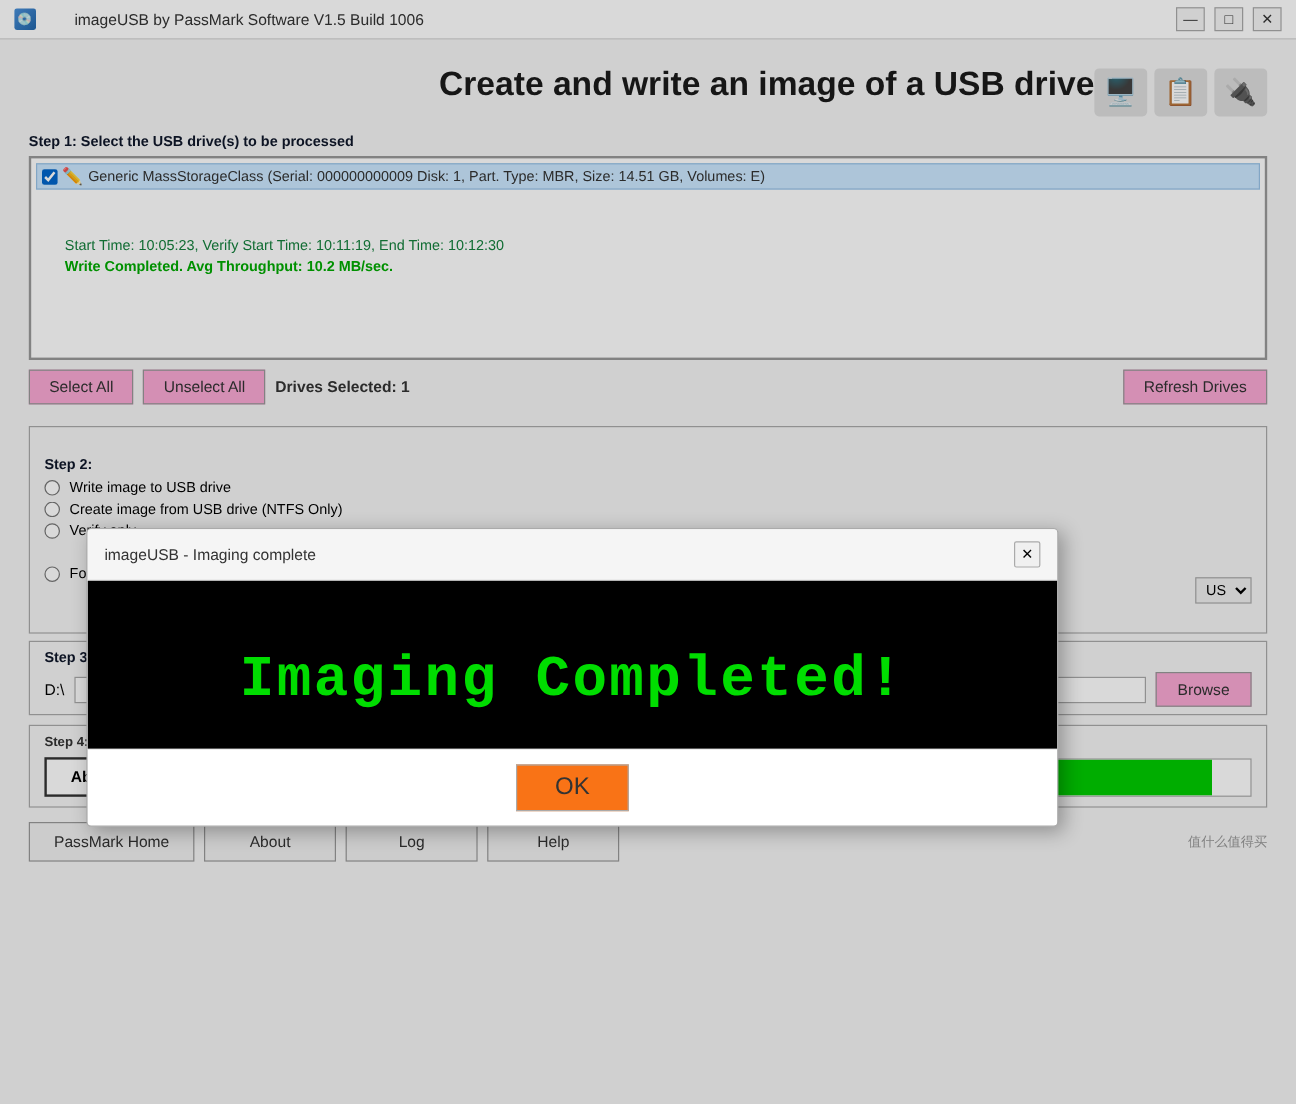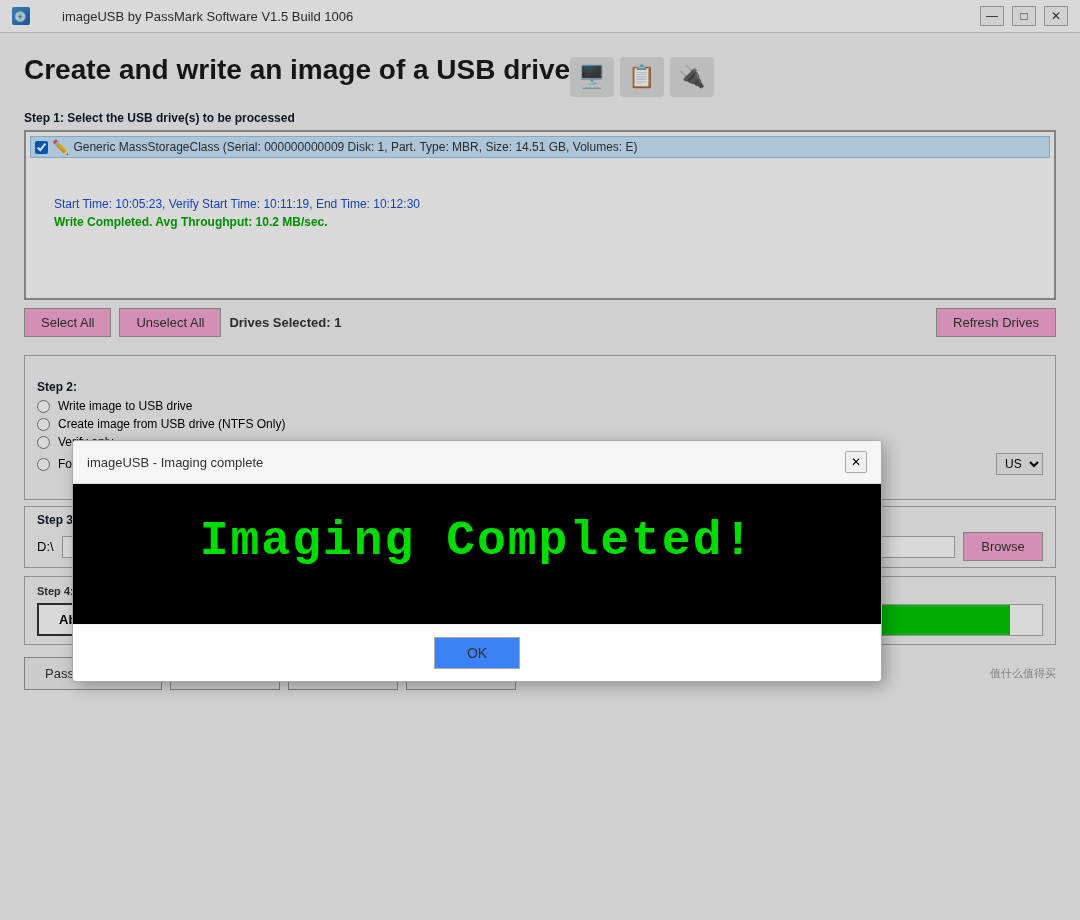--- a/index.html
+++ b/index.html
@@ -44,21 +44,21 @@
       background: #f5f5f5;
       padding: 20px 24px 14px 24px;
       height: calc(920px - 33px);
       display: flex;
       flex-direction: column;
     }
 
     .header-row {
       display: flex;
       align-items: flex-start;
-      justify-content: flex-start;
+      justify-content: flex-end;
       margin-bottom: 14px;
     }
     .main-title {
       font-size: 28px;
       font-weight: bold;
       color: #1a1a1a;
       line-height: 1.2;
     }
     .header-icons {
       display: flex;
@@ -93,21 +93,21 @@
       padding: 2px 4px;
       margin-bottom: 2px;
     }
     .drive-checkbox {
       margin-right: 4px;
       accent-color: #0066cc;
     }
     .drive-icon { margin-right: 4px; font-size: 14px; }
     .drive-info-line {
       padding: 2px 4px 2px 24px;
-      color: #1d4ed8;
+      color: #15803d;
       font-size: 12px;
       margin-top: 37px;
     }
     .drive-status-line {
       padding: 2px 4px 2px 24px;
       color: #00aa00;
       font-size: 12px;
       font-weight: bold;
     }
 
@@ -245,41 +245,41 @@
       display: flex; align-items: center; justify-content: center;
       font-size: 12px;
       border-radius: 2px;
     }
     .dialog-content {
       background: #000;
       padding: 30px 20px;
       text-align: center;
       min-height: 140px;
       display: flex;
-      align-items: flex-start;
+      align-items: flex-end;
       justify-content: center;
     }
     .dialog-message {
       font-size: 48px;
       font-weight: bold;
       color: #00dd00;
       font-family: 'Courier New', monospace;
       letter-spacing: 2px;
     }
     .dialog-footer {
       padding: 12px;
       display: flex;
       justify-content: center;
       border-top: 1px solid #eee;
     }
     .dialog-ok-btn {
       border: 1px solid #aaa;
-      background: #3b82f6;
+      background: #f97316;
       padding: 7px 32px;
-      font-size: 14px;
+      font-size: 20px;
       cursor: pointer;
       color: #333;
     }
 
     .step-label-box {
       font-weight: bold;
       font-size: 12px;
       color: #0f172a;
       margin-bottom: 5px;
     }
@@ -347,21 +347,21 @@
         <input type="radio" name="mode" style="">
         <span>Create image from USB drive (NTFS Only)</span>
       </div>
       <div class="radio-row">
         <input type="radio" name="mode" style="">
         <span>Verify only</span>
       </div>
       <div class="radio-row">
         <input type="radio" name="mode" style="">
         <span>Format only</span>
-        <span style="margin-left:auto;">
+        <span style="margin-left:auto;margin-top:28px;">
           <select class="small-select">
             <option>US</option>
             <option>UK</option>
           </select>
         </span>
       </div>
     </div>
   </div>
 
   <div class="step3-section" style="margin-top:6px;border:1px solid #aaa;padding:6px 12px;background:#f5f5f5;">

